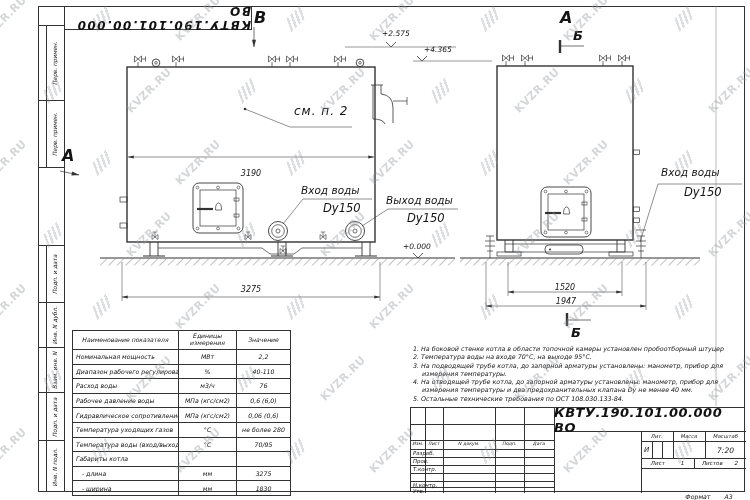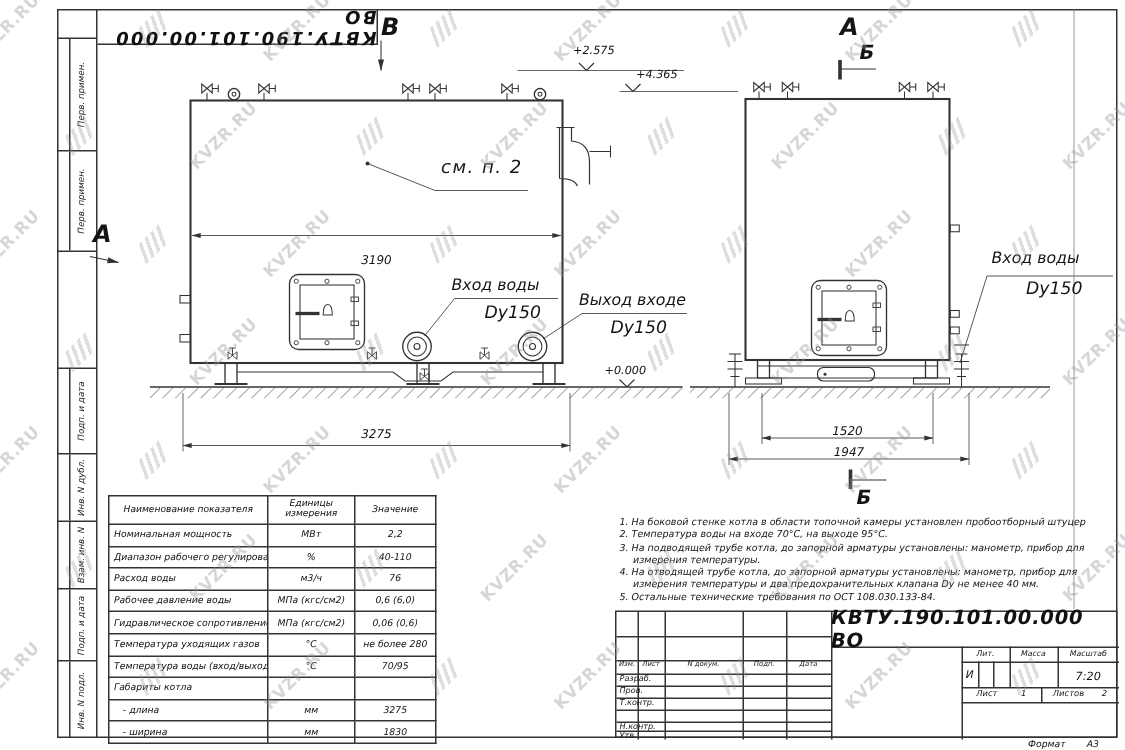--- a/index.html
+++ b/index.html
@@ -239,21 +239,21 @@
   <div class="lbl txt" style="left:254px;top:8px;font-size:16px;font-weight:600;">В</div>
   <div class="lbl txt" style="left:62px;top:146px;font-size:16px;font-weight:600;">А</div>
   <div class="lbl txt" style="left:294px;top:104px;font-size:12px;letter-spacing:1px;">см. п. 2</div>
   <div class="lbl txt ctr" style="left:221px;top:143px;width:60px;font-size:8px;margin-top:26px;">3190</div>
   <div class="lbl txt ctr" style="left:221px;top:285px;width:60px;font-size:8px;">3275</div>
   <div class="lbl txt" style="left:382px;top:29px;font-size:7.5px;">+2.575</div>
   <div class="lbl txt" style="left:424px;top:45px;font-size:7.5px;">+4.365</div>
   <div class="lbl txt" style="left:403px;top:242px;font-size:7.5px;">+0.000</div>
   <div class="lbl txt" style="left:301px;top:184px;font-size:10.5px;">Вход воды</div>
   <div class="lbl txt" style="left:323px;top:201px;font-size:11.5px;">Dy150</div>
-  <div class="lbl txt" style="left:386px;top:194px;font-size:10.5px;">Выход входе</div>
+  <div class="lbl txt" style="left:386px;top:194px;font-size:10.5px;">Выход воды</div>
   <div class="lbl txt" style="left:407px;top:211px;font-size:11.5px;">Dy150</div>
   <div class="lbl txt" style="left:560px;top:8px;font-size:16px;font-weight:600;">А</div>
   <div class="lbl txt" style="left:573px;top:28px;font-size:13px;font-weight:600;">Б</div>
   <div class="lbl txt" style="left:571px;top:325px;font-size:13px;font-weight:600;">Б</div>
   <div class="lbl txt ctr" style="left:535px;top:283px;width:60px;font-size:8px;">1520</div>
   <div class="lbl txt ctr" style="left:536px;top:297px;width:60px;font-size:8px;">1947</div>
   <div class="lbl txt" style="left:661px;top:166px;font-size:10.5px;">Вход воды</div>
   <div class="lbl txt" style="left:684px;top:185px;font-size:11.5px;">Dy150</div>
 
   <div class="spec-wrap">

